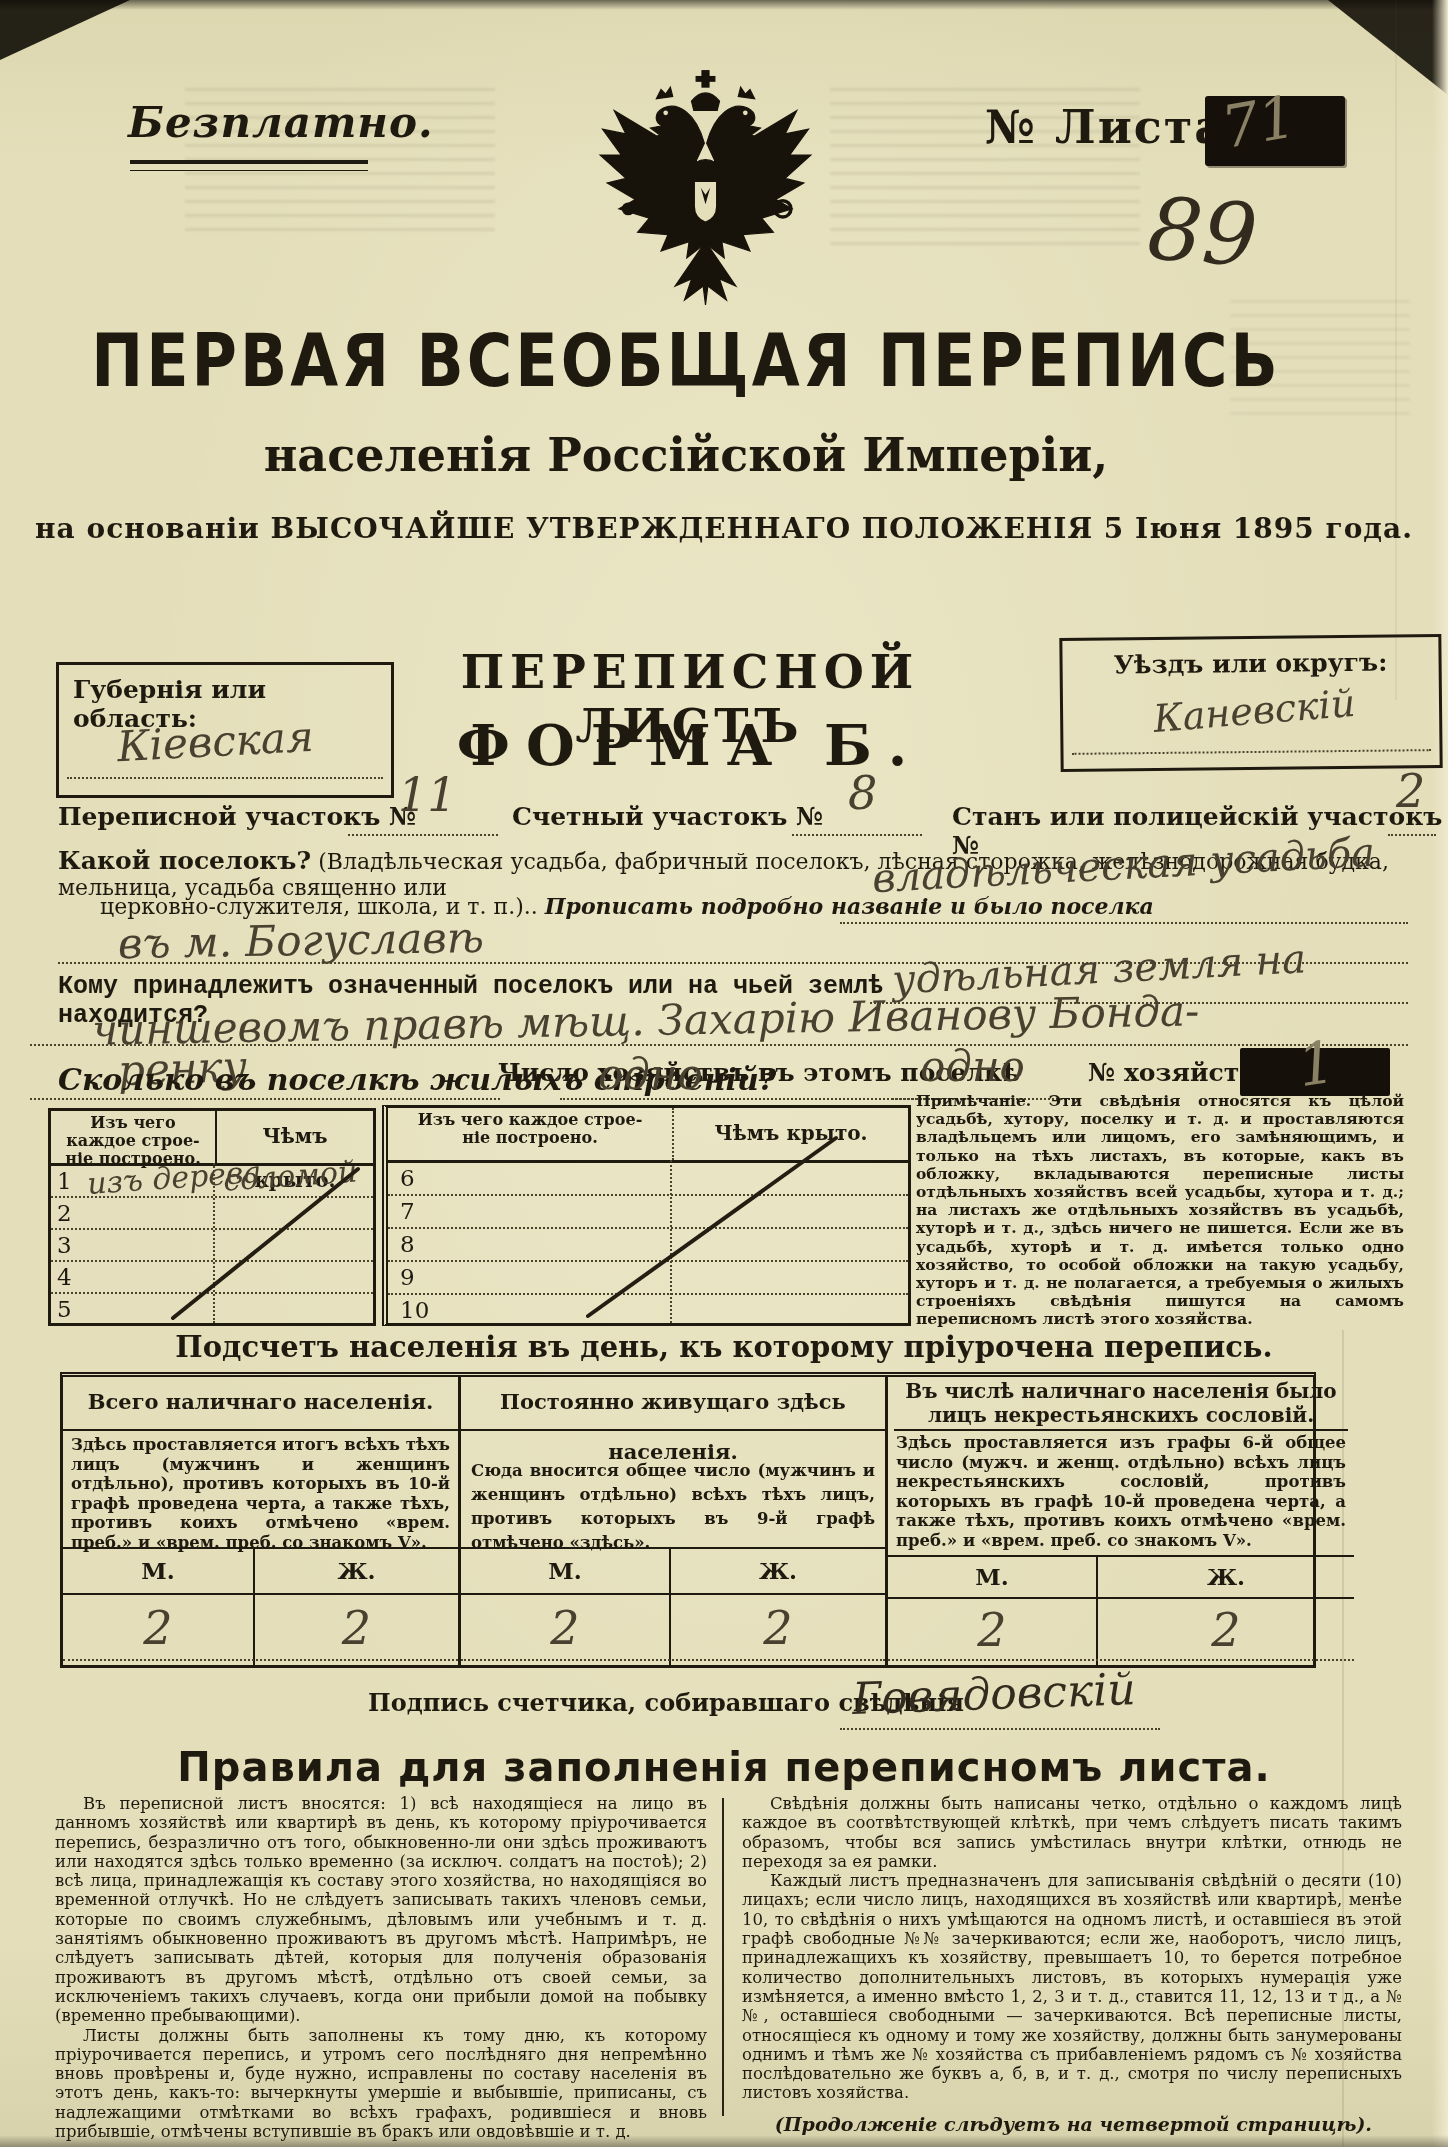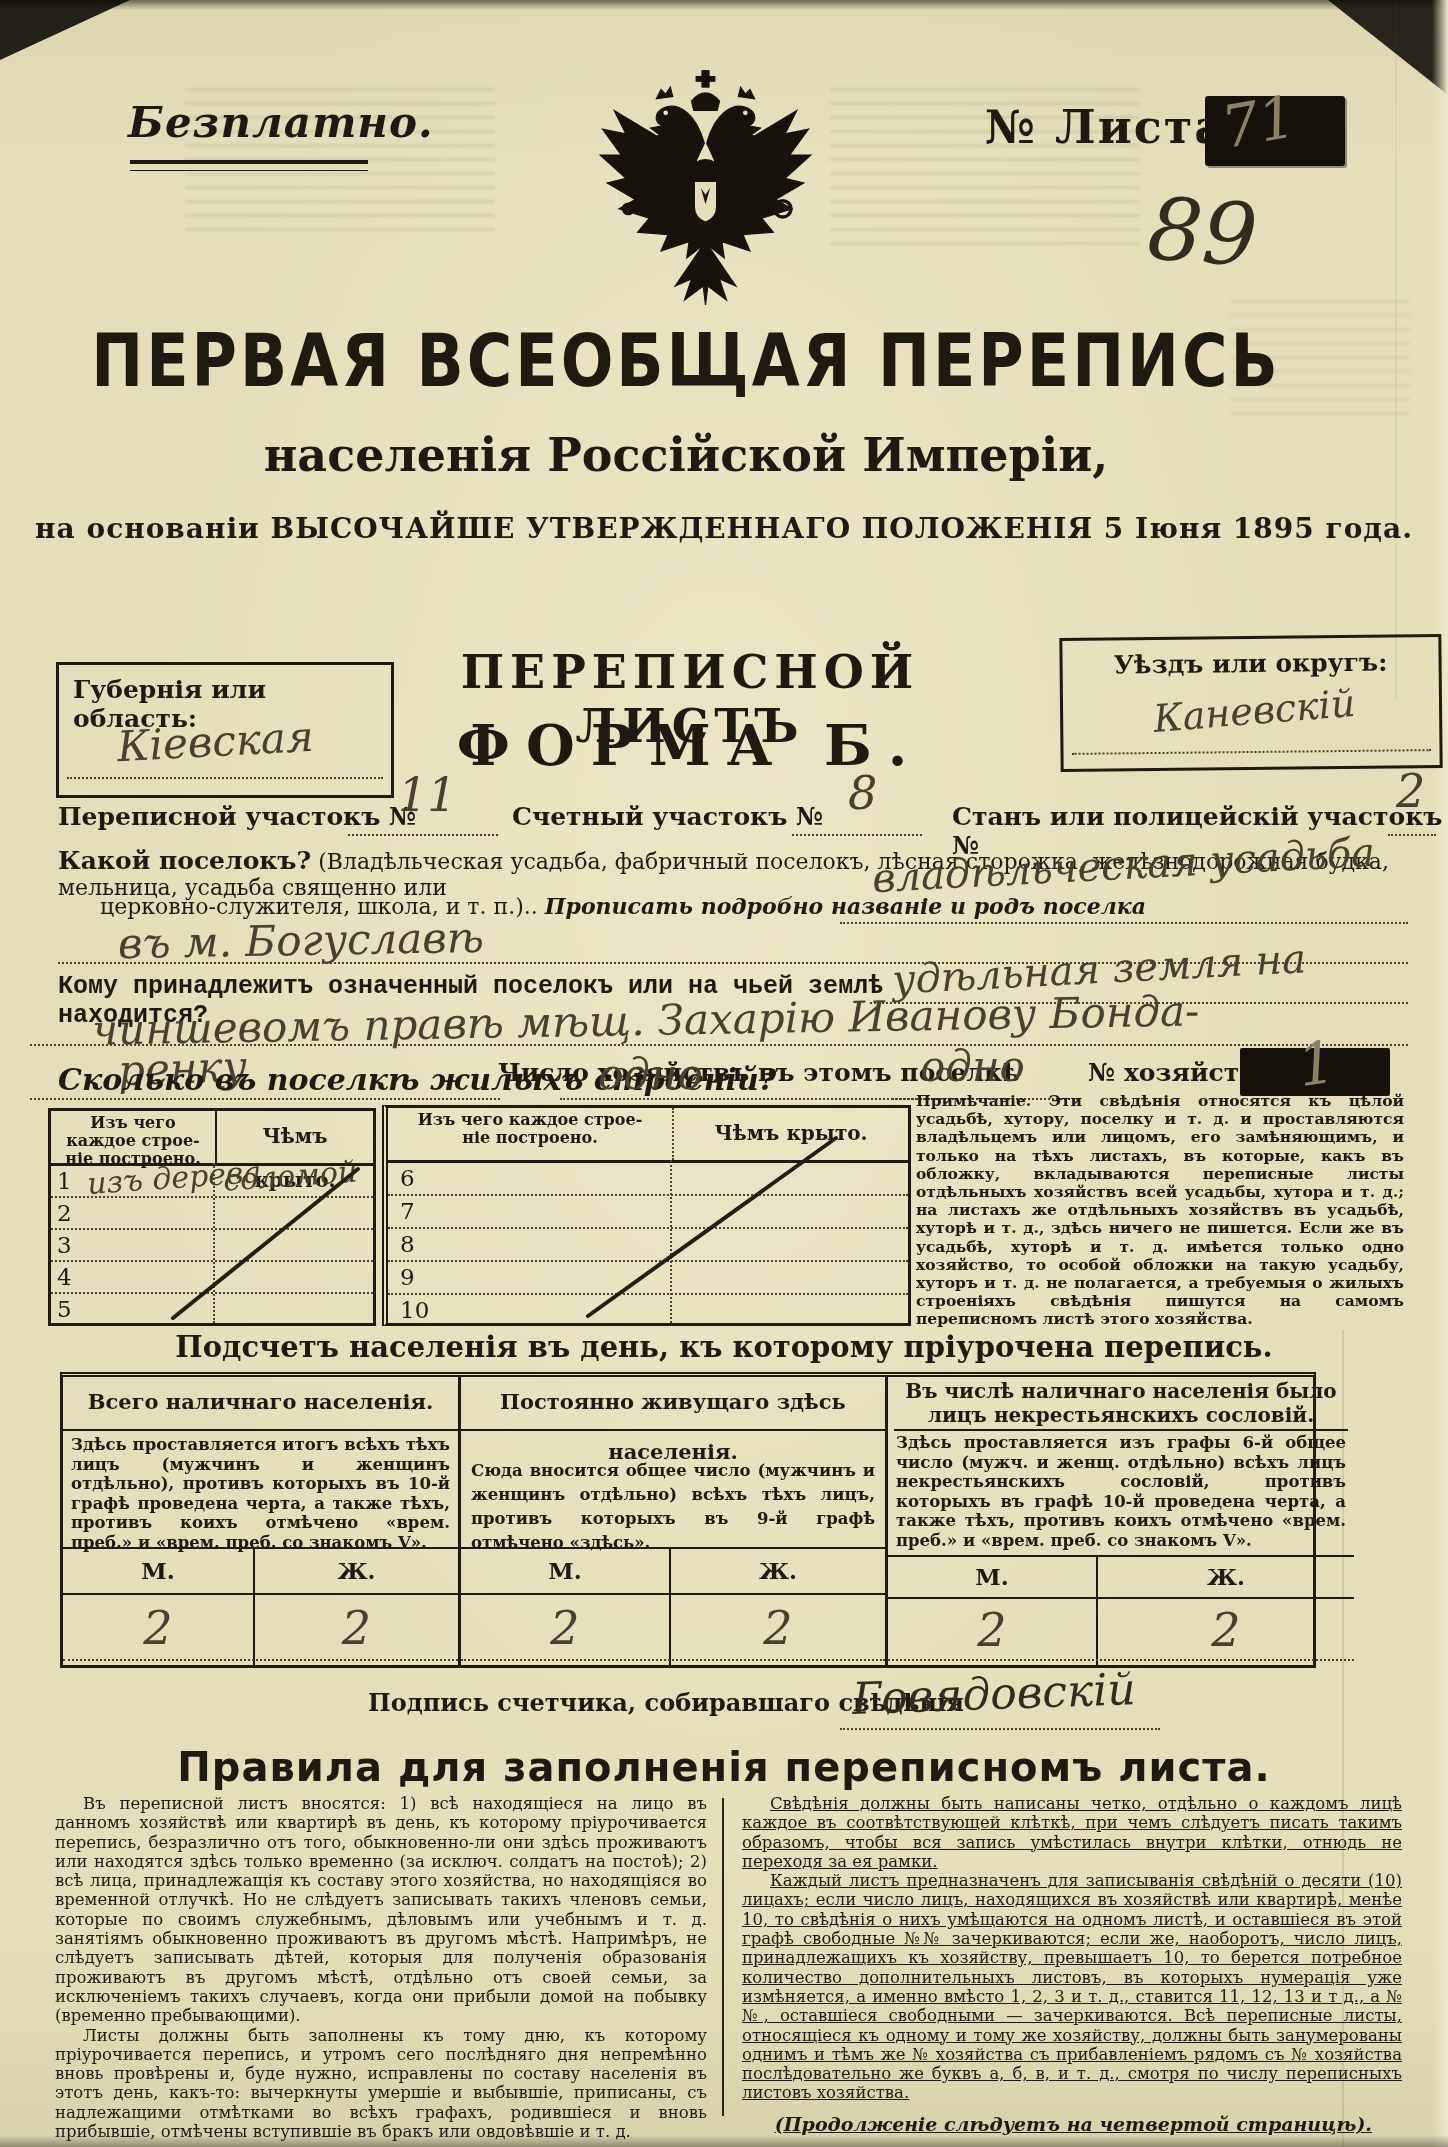--- a/index.html
+++ b/index.html
@@ -125,21 +125,21 @@
   <div class="abs dot" style="left:1388px;top:834px;width:48px;"></div>
   <div class="abs hw" style="left:1396px;top:764px;font-size:46px;">2</div>
 
   <div class="abs" style="left:58px;top:846px;width:1350px;font-size:22px;">
     <span class="b" style="font-size:25px;">Какой поселокъ?</span>
     <span>(Владѣльческая усадьба, фабричный поселокъ, лѣсная сторожка, желѣзнодорожная будка, мельница, усадьба священно или</span>
   </div>
   <div class="abs hw" style="left:872px;top:842px;font-size:40px;transform:rotate(-3deg);white-space:nowrap;">владѣльческая усадьба</div>
   <div class="abs" style="left:100px;top:893px;width:1100px;font-size:22px;">
     <span>церковно-служителя, школа, и т. п.)..</span>
-    <span class="i b">Прописать подробно названіе и родъ поселка</span>
+    <span class="i b">Прописать подробно названіе и было поселка</span>
   </div>
   <div class="abs dot" style="left:840px;top:922px;width:568px;"></div>
 
   <div class="abs hw" style="left:118px;top:916px;font-size:42px;transform:rotate(-1deg);">въ м. Богуславѣ</div>
   <div class="abs dot" style="left:58px;top:962px;width:1350px;"></div>
 
   <div class="abs b" style="left:58px;top:972px;font-size:25px;width:830px;font-family:Liberation Mono, monospace;">Кому принадлежитъ означенный поселокъ или на чьей землѣ находится?</div>
   <div class="abs hw" style="left:892px;top:946px;font-size:40px;transform:rotate(-3deg);white-space:nowrap;">удѣльная земля на</div>
   <div class="abs dot" style="left:870px;top:1002px;width:538px;"></div>
 
@@ -277,19 +277,19 @@
 
   <div class="abs ctr sans b" style="left:0;top:1744px;width:1448px;font-size:40px;letter-spacing:1px;">Правила для заполненія переписномъ листа.</div>
 
   <div class="abs" style="left:722px;top:1798px;width:2px;height:318px;background:#2a2417;"></div>
 
   <div class="abs" style="left:55px;top:1794px;width:652px;">
     <p class="jst" style="margin:0;font-size:16.5px;line-height:19.3px;text-indent:28px;">Въ переписной листъ вносятся: 1) всѣ находящіеся на лицо въ данномъ хозяйствѣ или квартирѣ въ день, къ которому пріурочивается перепись, безразлично отъ того, обыкновенно-ли они здѣсь проживаютъ или находятся здѣсь только временно (за исключ. солдатъ на постоѣ); 2) всѣ лица, принадлежащія къ составу этого хозяйства, но находящіяся во временной отлучкѣ. Но не слѣдуетъ записывать такихъ членовъ семьи, которые по своимъ служебнымъ, дѣловымъ или учебнымъ и т. д. занятіямъ обыкновенно проживаютъ въ другомъ мѣстѣ. Напримѣръ, не слѣдуетъ записывать дѣтей, которыя для полученія образованія проживаютъ въ другомъ мѣстѣ, отдѣльно отъ своей семьи, за исключеніемъ такихъ случаевъ, когда они прибыли домой на побывку (временно пребывающими).</p>
     <p class="jst" style="margin:0;font-size:16.5px;line-height:19.3px;text-indent:28px;">Листы должны быть заполнены къ тому дню, къ которому пріурочивается перепись, и утромъ сего послѣдняго дня непремѣнно вновь провѣрены и, буде нужно, исправлены по составу населенія въ этотъ день, какъ-то: вычеркнуты умершіе и выбывшіе, приписаны, съ надлежащими отмѣтками во всѣхъ графахъ, родившіеся и вновь прибывшіе, отмѣчены вступившіе въ бракъ или овдовѣвшіе и т. д.</p>
   </div>
 
-  <div class="abs" style="left:742px;top:1794px;width:660px;text-decoration:underline;">
+  <div class="abs" style="left:742px;top:1794px;width:660px;">
     <p class="jst" style="margin:0;font-size:16.5px;line-height:19.3px;text-indent:28px;">Свѣдѣнія должны быть написаны четко, отдѣльно о каждомъ лицѣ каждое въ соотвѣтствующей клѣткѣ, при чемъ слѣдуетъ писать такимъ образомъ, чтобы вся запись умѣстилась внутри клѣтки, отнюдь не переходя за ея рамки.</p>
     <p class="jst" style="margin:0;font-size:16.5px;line-height:19.3px;text-indent:28px;">Каждый листъ предназначенъ для записыванія свѣдѣній о десяти (10) лицахъ; если число лицъ, находящихся въ хозяйствѣ или квартирѣ, менѣе 10, то свѣдѣнія о нихъ умѣщаются на одномъ листѣ, и оставшіеся въ этой графѣ свободные №№ зачеркиваются; если же, наоборотъ, число лицъ, принадлежащихъ къ хозяйству, превышаетъ 10, то берется потребное количество дополнительныхъ листовъ, въ которыхъ нумерація уже измѣняется, а именно вмѣсто 1, 2, 3 и т. д., ставится 11, 12, 13 и т д., а №№, оставшіеся свободными — зачеркиваются. Всѣ переписные листы, относящіеся къ одному и тому же хозяйству, должны быть занумерованы однимъ и тѣмъ же № хозяйства съ прибавленіемъ рядомъ съ № хозяйства послѣдовательно же буквъ а, б, в, и т. д., смотря по числу переписныхъ листовъ хозяйства.</p>
     <p class="i b" style="margin:10px 30px 0 0;font-size:19px;text-align:right;">(Продолженіе слѣдуетъ на четвертой страницѣ).</p>
   </div>
 
 </div>
 
 </body></html>

